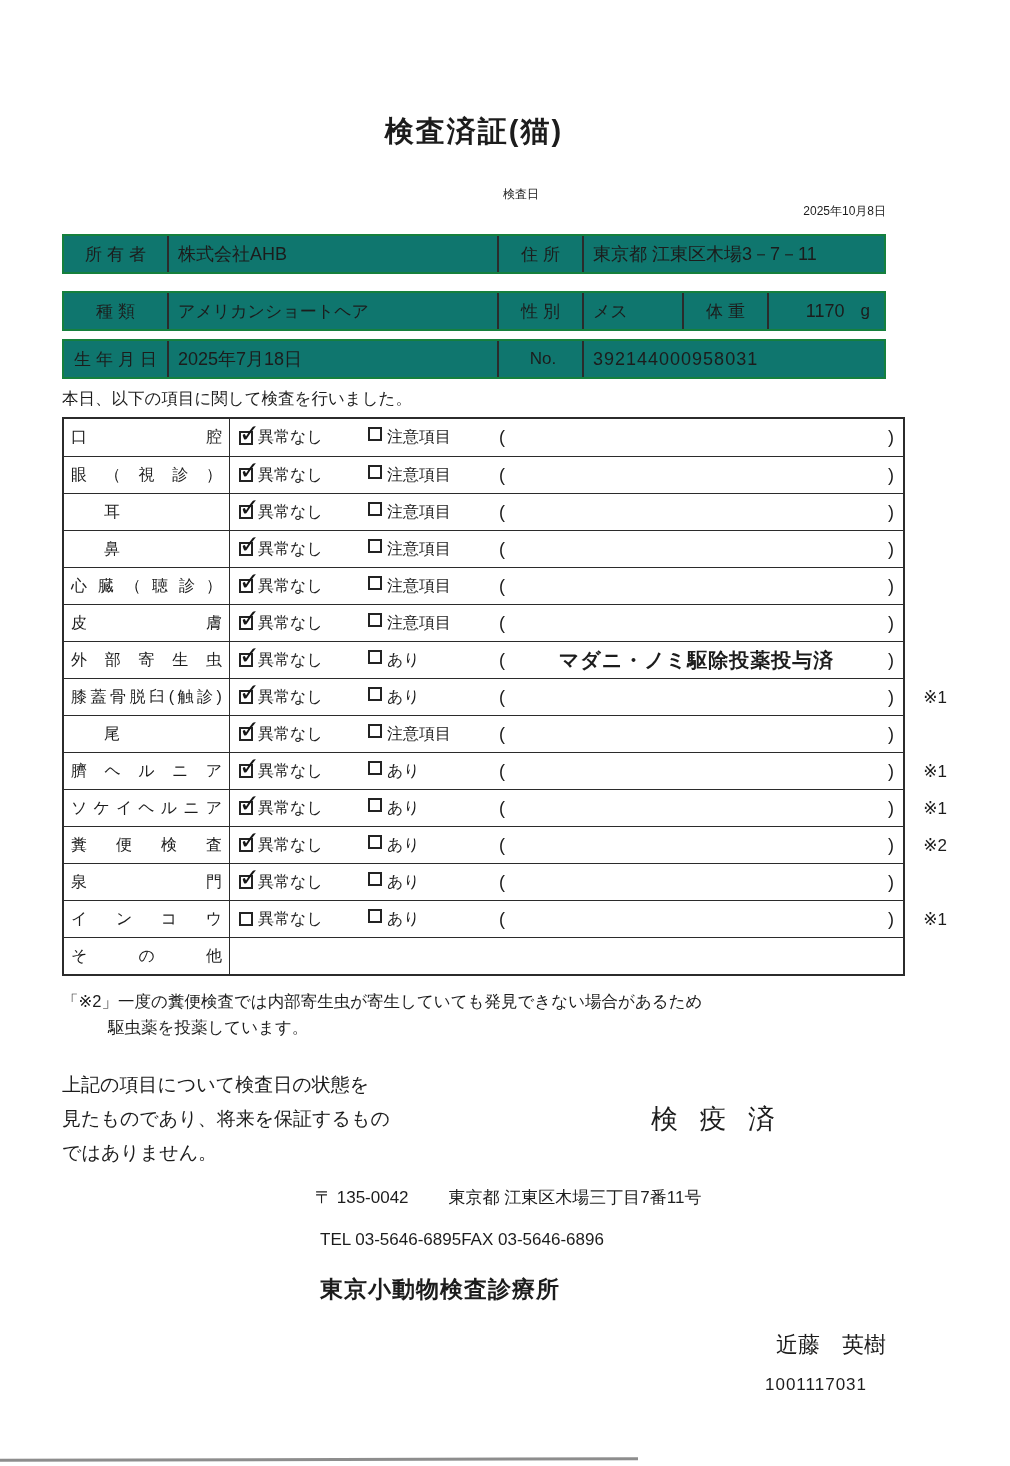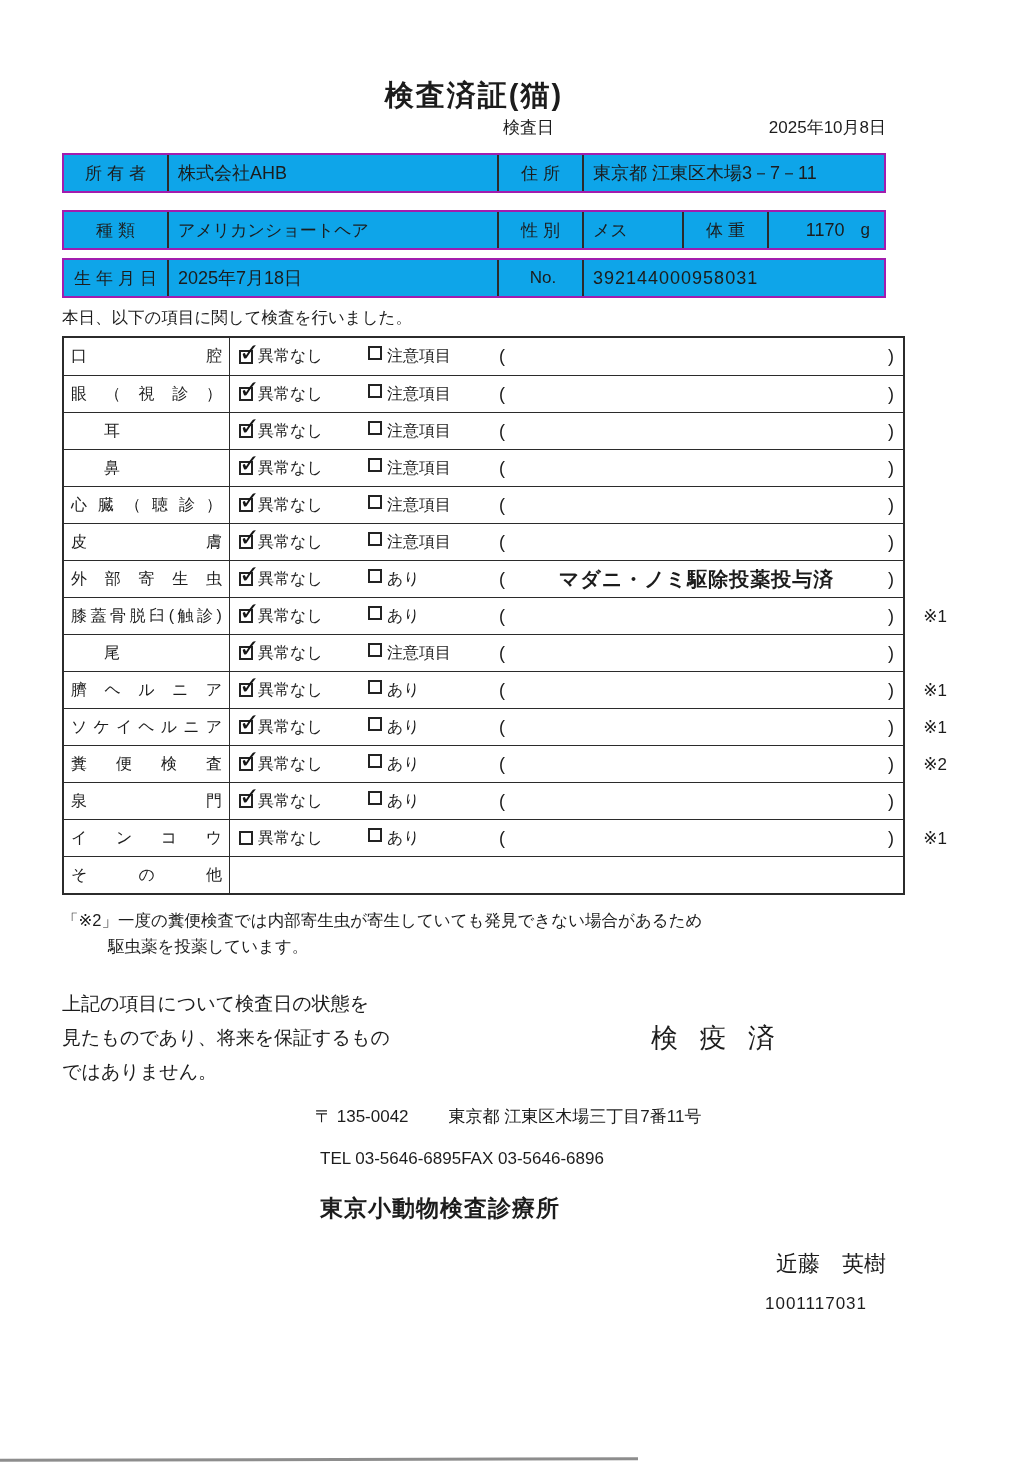--- a/index.html
+++ b/index.html
@@ -1,32 +1,32 @@
 <!DOCTYPE html>
 <html><head>
 <meta charset="utf-8">
 <style>
   * { margin: 0; padding: 0; box-sizing: border-box; }
   html, body { background: #ffffff; }
   .page {
     width: 958px; height: 1466px;
     background: #ffffff;
     position: relative;
-    padding: 76px 72px 0 62px;
+    padding: 112px 72px 0 62px;
     color: #1c1c1c;
     font-family: "Liberation Sans", "DejaVu Sans", sans-serif;
     overflow: hidden;
   }
 
   .title { font-size: 29px; font-weight: 700; text-align: center; letter-spacing: 2px; }
 
-  .date-row { display: flex; align-items: baseline; font-size: 17px; padding-left: 441px; }
+  .date-row { margin-top: 34px; display: flex; align-items: baseline; font-size: 12px; padding-left: 441px; flex-direction: column; }
   .date-row .dval { margin-left: auto; }
 
-  .tbl { display: flex; border: 2px solid #a21caf; background: #0ea5e9; align-items: center; }
+  .tbl { display: flex; border: 2px solid #15803d; background: #0f766e; align-items: center; }
   .cell { border-left: 2px solid #2b2b2b; min-height: 36px; display: flex; align-items: center; padding: 4px 9px; font-size: 17px; }
   .cell:first-child { border-left: none; }
   .hlab { justify-content: center; letter-spacing: 5px; padding-right: 4px; }
   .w103 { width: 103px; flex: none; }
   .w330 { width: 330px; flex: none; }
   .w85  { width: 85px;  flex: none; }
   .w100 { width: 100px; flex: none; }
   .wflex { flex: 1; }
   .t1 { margin-top: 14px; }
   .t2 { margin-top: 17px; }

